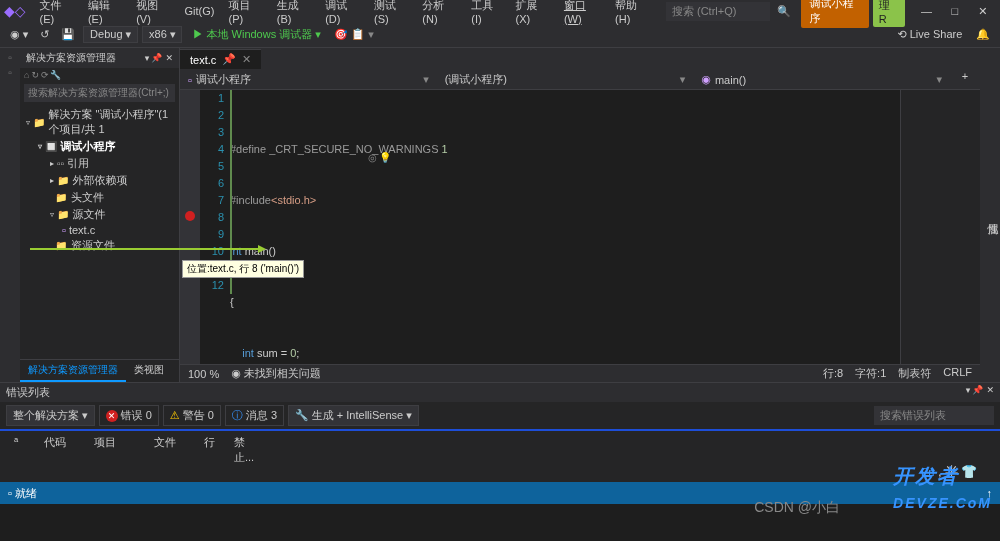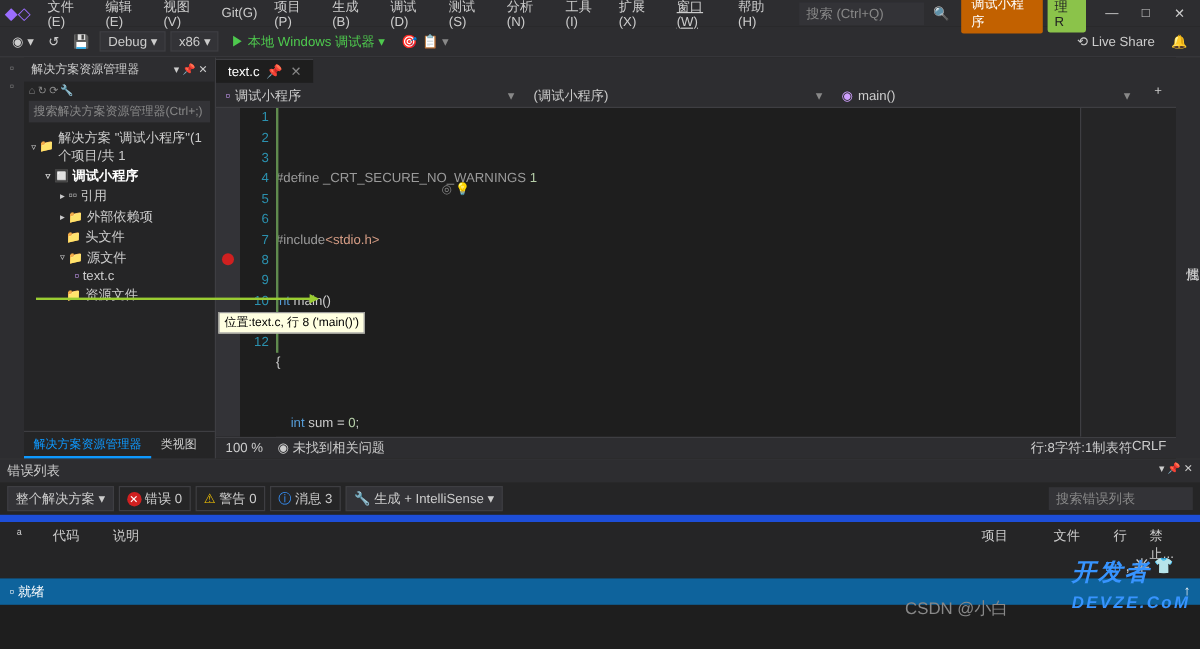--- a/index.html
+++ b/index.html
@@ -55,24 +55,24 @@
 .str { color: #d69d85; }
 .pp { color: #9b9b9b; }
 .num { color: #b5cea8; }
 .arrow { position: absolute; left: 0; top: 122px; width: 230px; height: 2px; background: linear-gradient(90deg, #9acd32, #9acd32); }
 .arrow::after { content: ""; position: absolute; right: -6px; top: -3px; border-left: 8px solid #9acd32; border-top: 4px solid transparent; border-bottom: 4px solid transparent; }
 .tooltip { position: absolute; background: #ffffe1; color: #000; border: 1px solid #999; padding: 1px 4px; font-size: 10px; }
 .green-bar { position: absolute; width: 2px; background: #608b4e; }
 .minimap { width: 80px; background: #252526; border-left: 1px solid #3e3e42; }
 .right-panel { width: 20px; background: #2d2d30; writing-mode: vertical-rl; text-align: center; padding: 4px 0; }
 .editor-status { height: 18px; background: #2d2d30; display: flex; align-items: center; padding: 0 8px; gap: 12px; font-size: 10px; border-top: 1px solid #3e3e42; text-align: center; }
-.editor-status .right { margin-left: auto; display: flex; gap: 0; }
+.editor-status .right { margin-left: auto; display: flex; gap: 12px; }
 .error-panel { height: 100px; background: #252526; border-top: 1px solid #3e3e42; display: flex; flex-direction: column; }
 .error-panel-header { display: flex; justify-content: space-between; padding: 2px 6px; background: #2d2d30; }
-.error-toolbar { display: flex; gap: 4px; padding: 3px 6px; align-items: center; border-bottom: 6px solid #1d4ed8; justify-content: flex-end; }
+.error-toolbar { display: flex; gap: 4px; padding: 3px 6px; align-items: center; border-bottom: 2px solid #1d4ed8; justify-content: flex-end; }
 .error-toolbar .dd { background: #333337; padding: 2px 6px; border: 1px solid #3e3e42; }
 .error-toolbar .badge { padding: 2px 6px; display: flex; align-items: center; gap: 3px; border: 1px solid #3e3e42; }
 .err-ico { width: 12px; height: 12px; border-radius: 50%; display: inline-block; text-align: center; line-height: 12px; font-size: 9px; color: #fff; }
 .err-red { background: #d02020; }
 .err-yellow { color: #ffcc00; }
 .err-blue { color: #3794ff; }
 .error-search { background: #333337; padding: 2px 6px; margin-left: auto; color: #888; width: 120px; }
 .error-cols { display: flex; padding: 2px 8px; color: #ccc; }
 .error-cols div { padding: 2px 6px; }
 .statusbar { height: 22px; background: #0e639c; display: flex; align-items: center; padding: 0 8px; color: #fff; gap: 10px; }
@@ -259,21 +259,20 @@
     <span class="badge">
         <span class="err-blue">ⓘ</span>
         <span>消息 3</span>
       </span>
     <span class="dd">🔧 <span>生成 + IntelliSense</span> ▾</span>
     <span class="error-search">搜索错误列表</span>
   </div>
   <div class="error-cols">
     <div style="width:30px">ᵃ</div>
     <div style="width:50px">代码</div>
-    <div style="flex:1">说明</div>
     <div style="width:60px">项目</div>
     <div style="width:50px">文件</div>
     <div style="width:30px">行</div>
     <div style="width:40px">禁止...</div>
   </div>
 </div>
 
 <div class="statusbar">
   <span>▫ <span>就绪</span></span>
   <span class="right">

